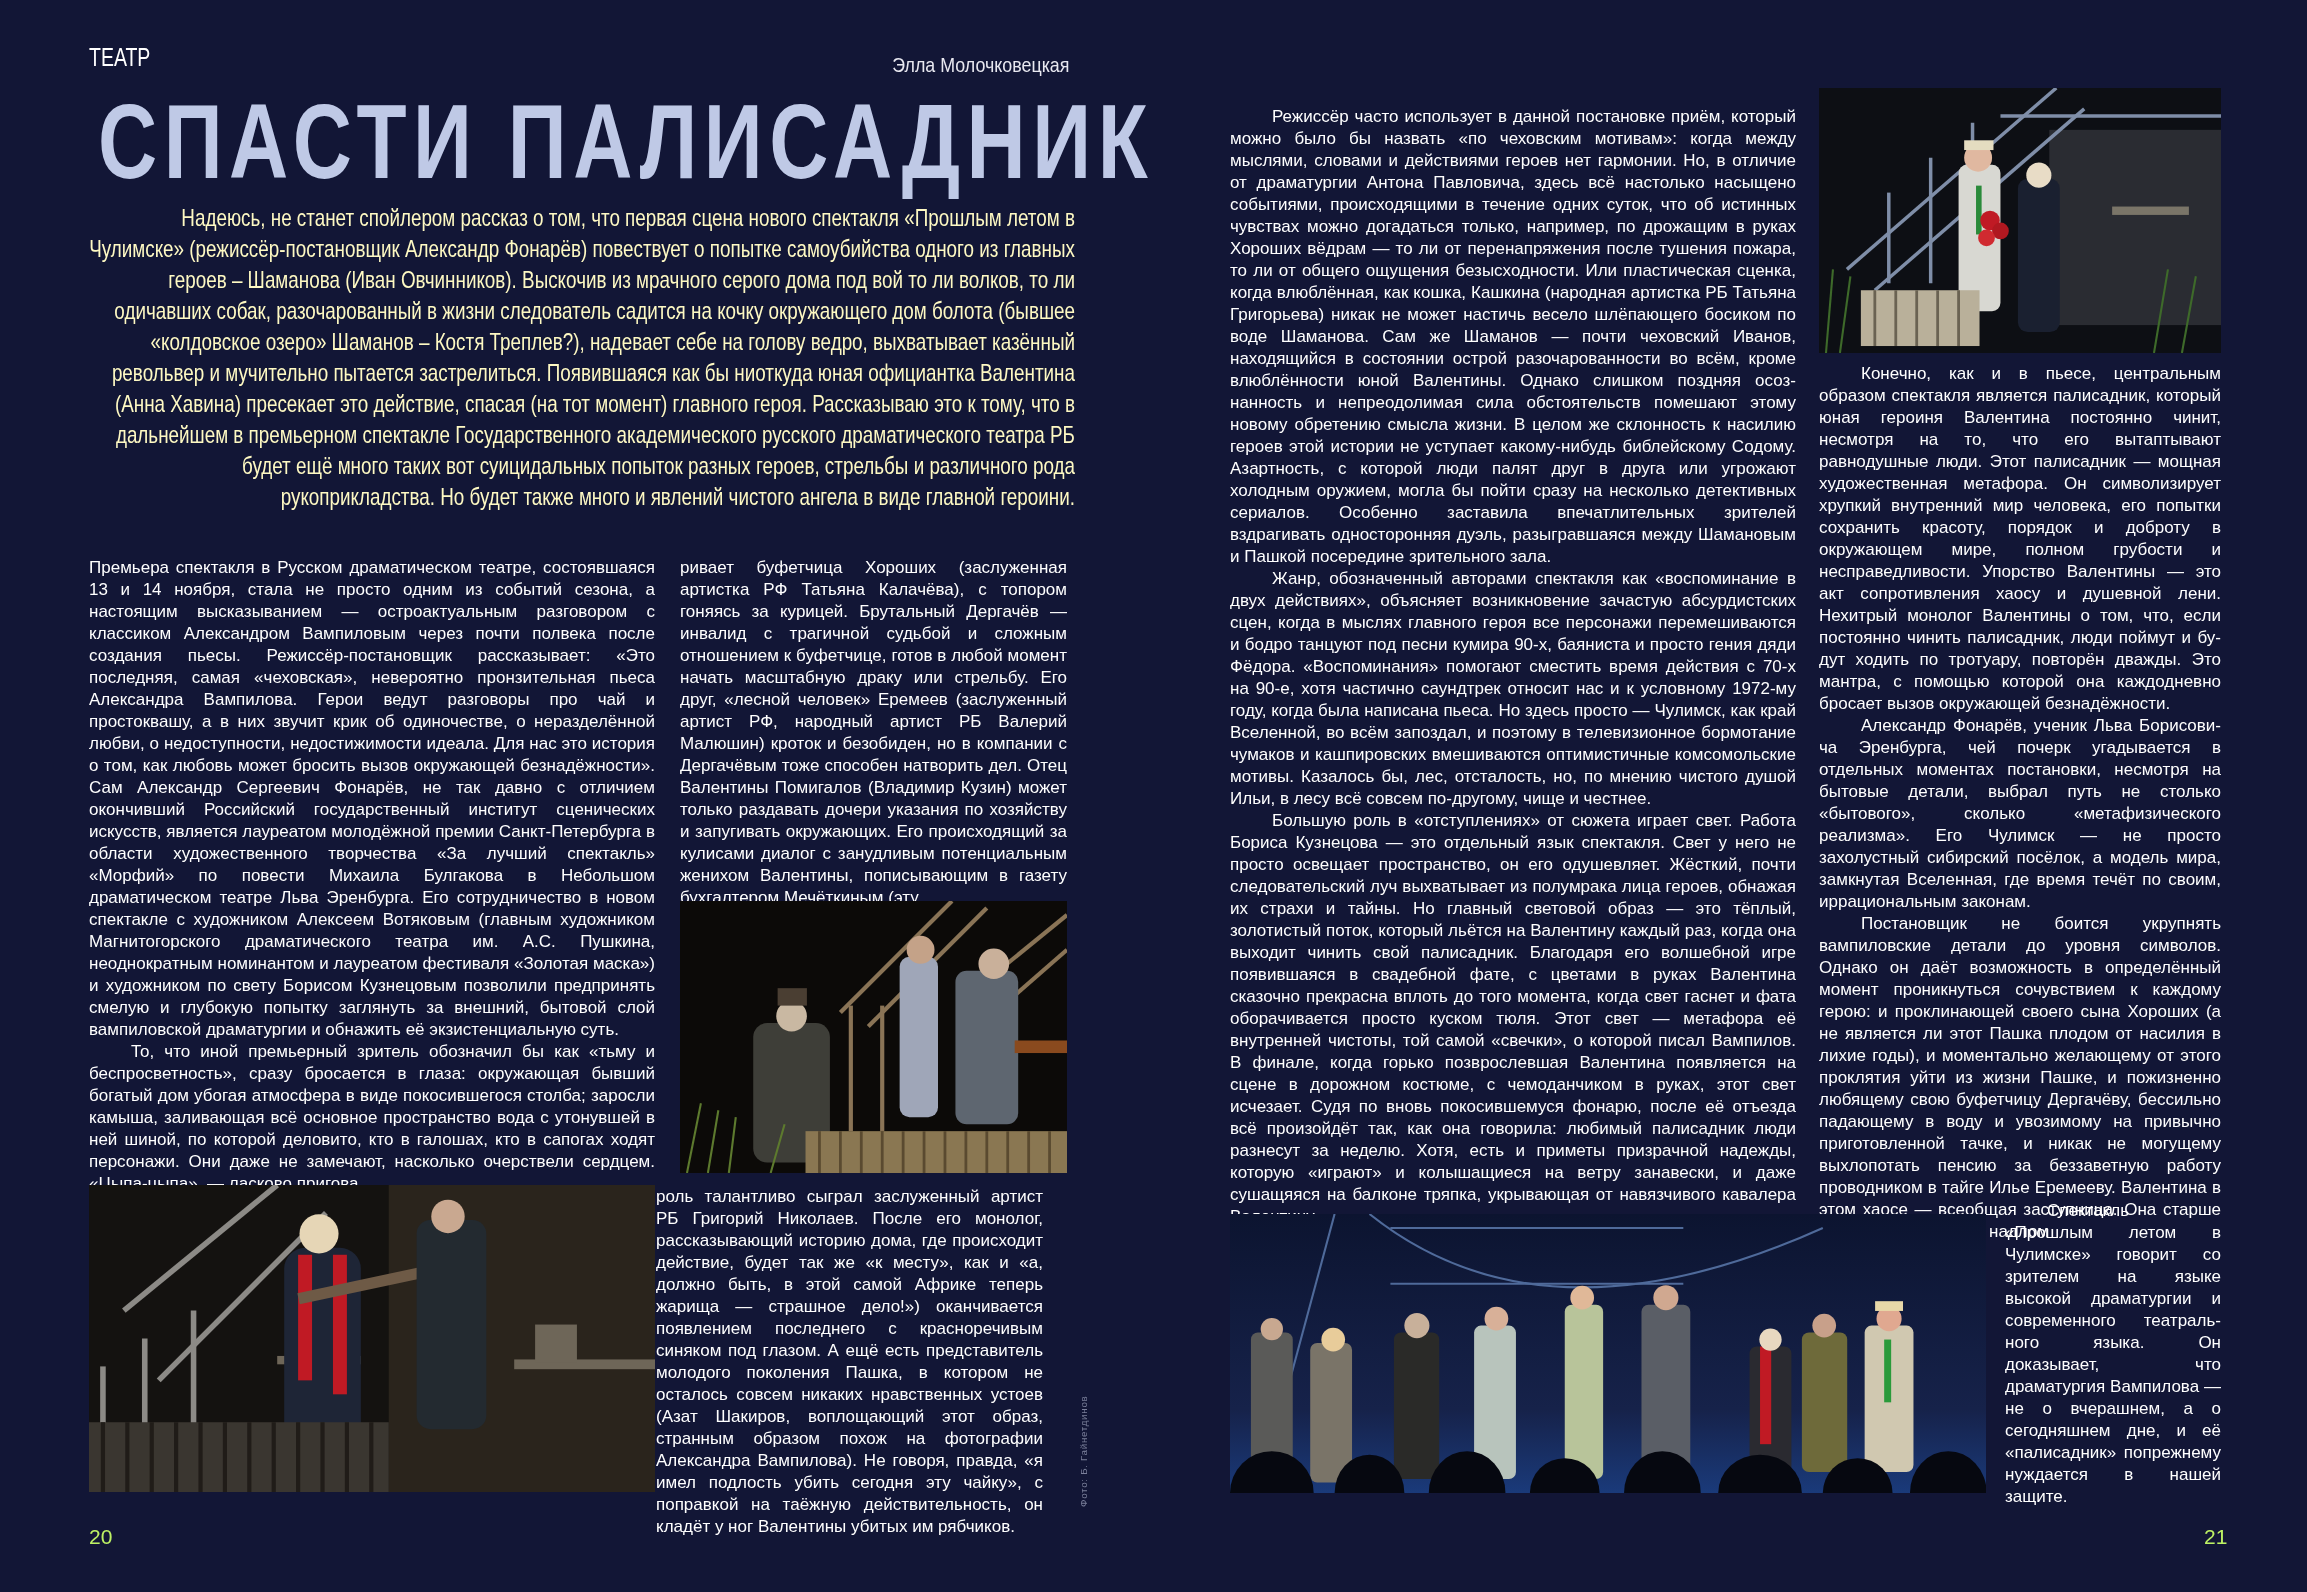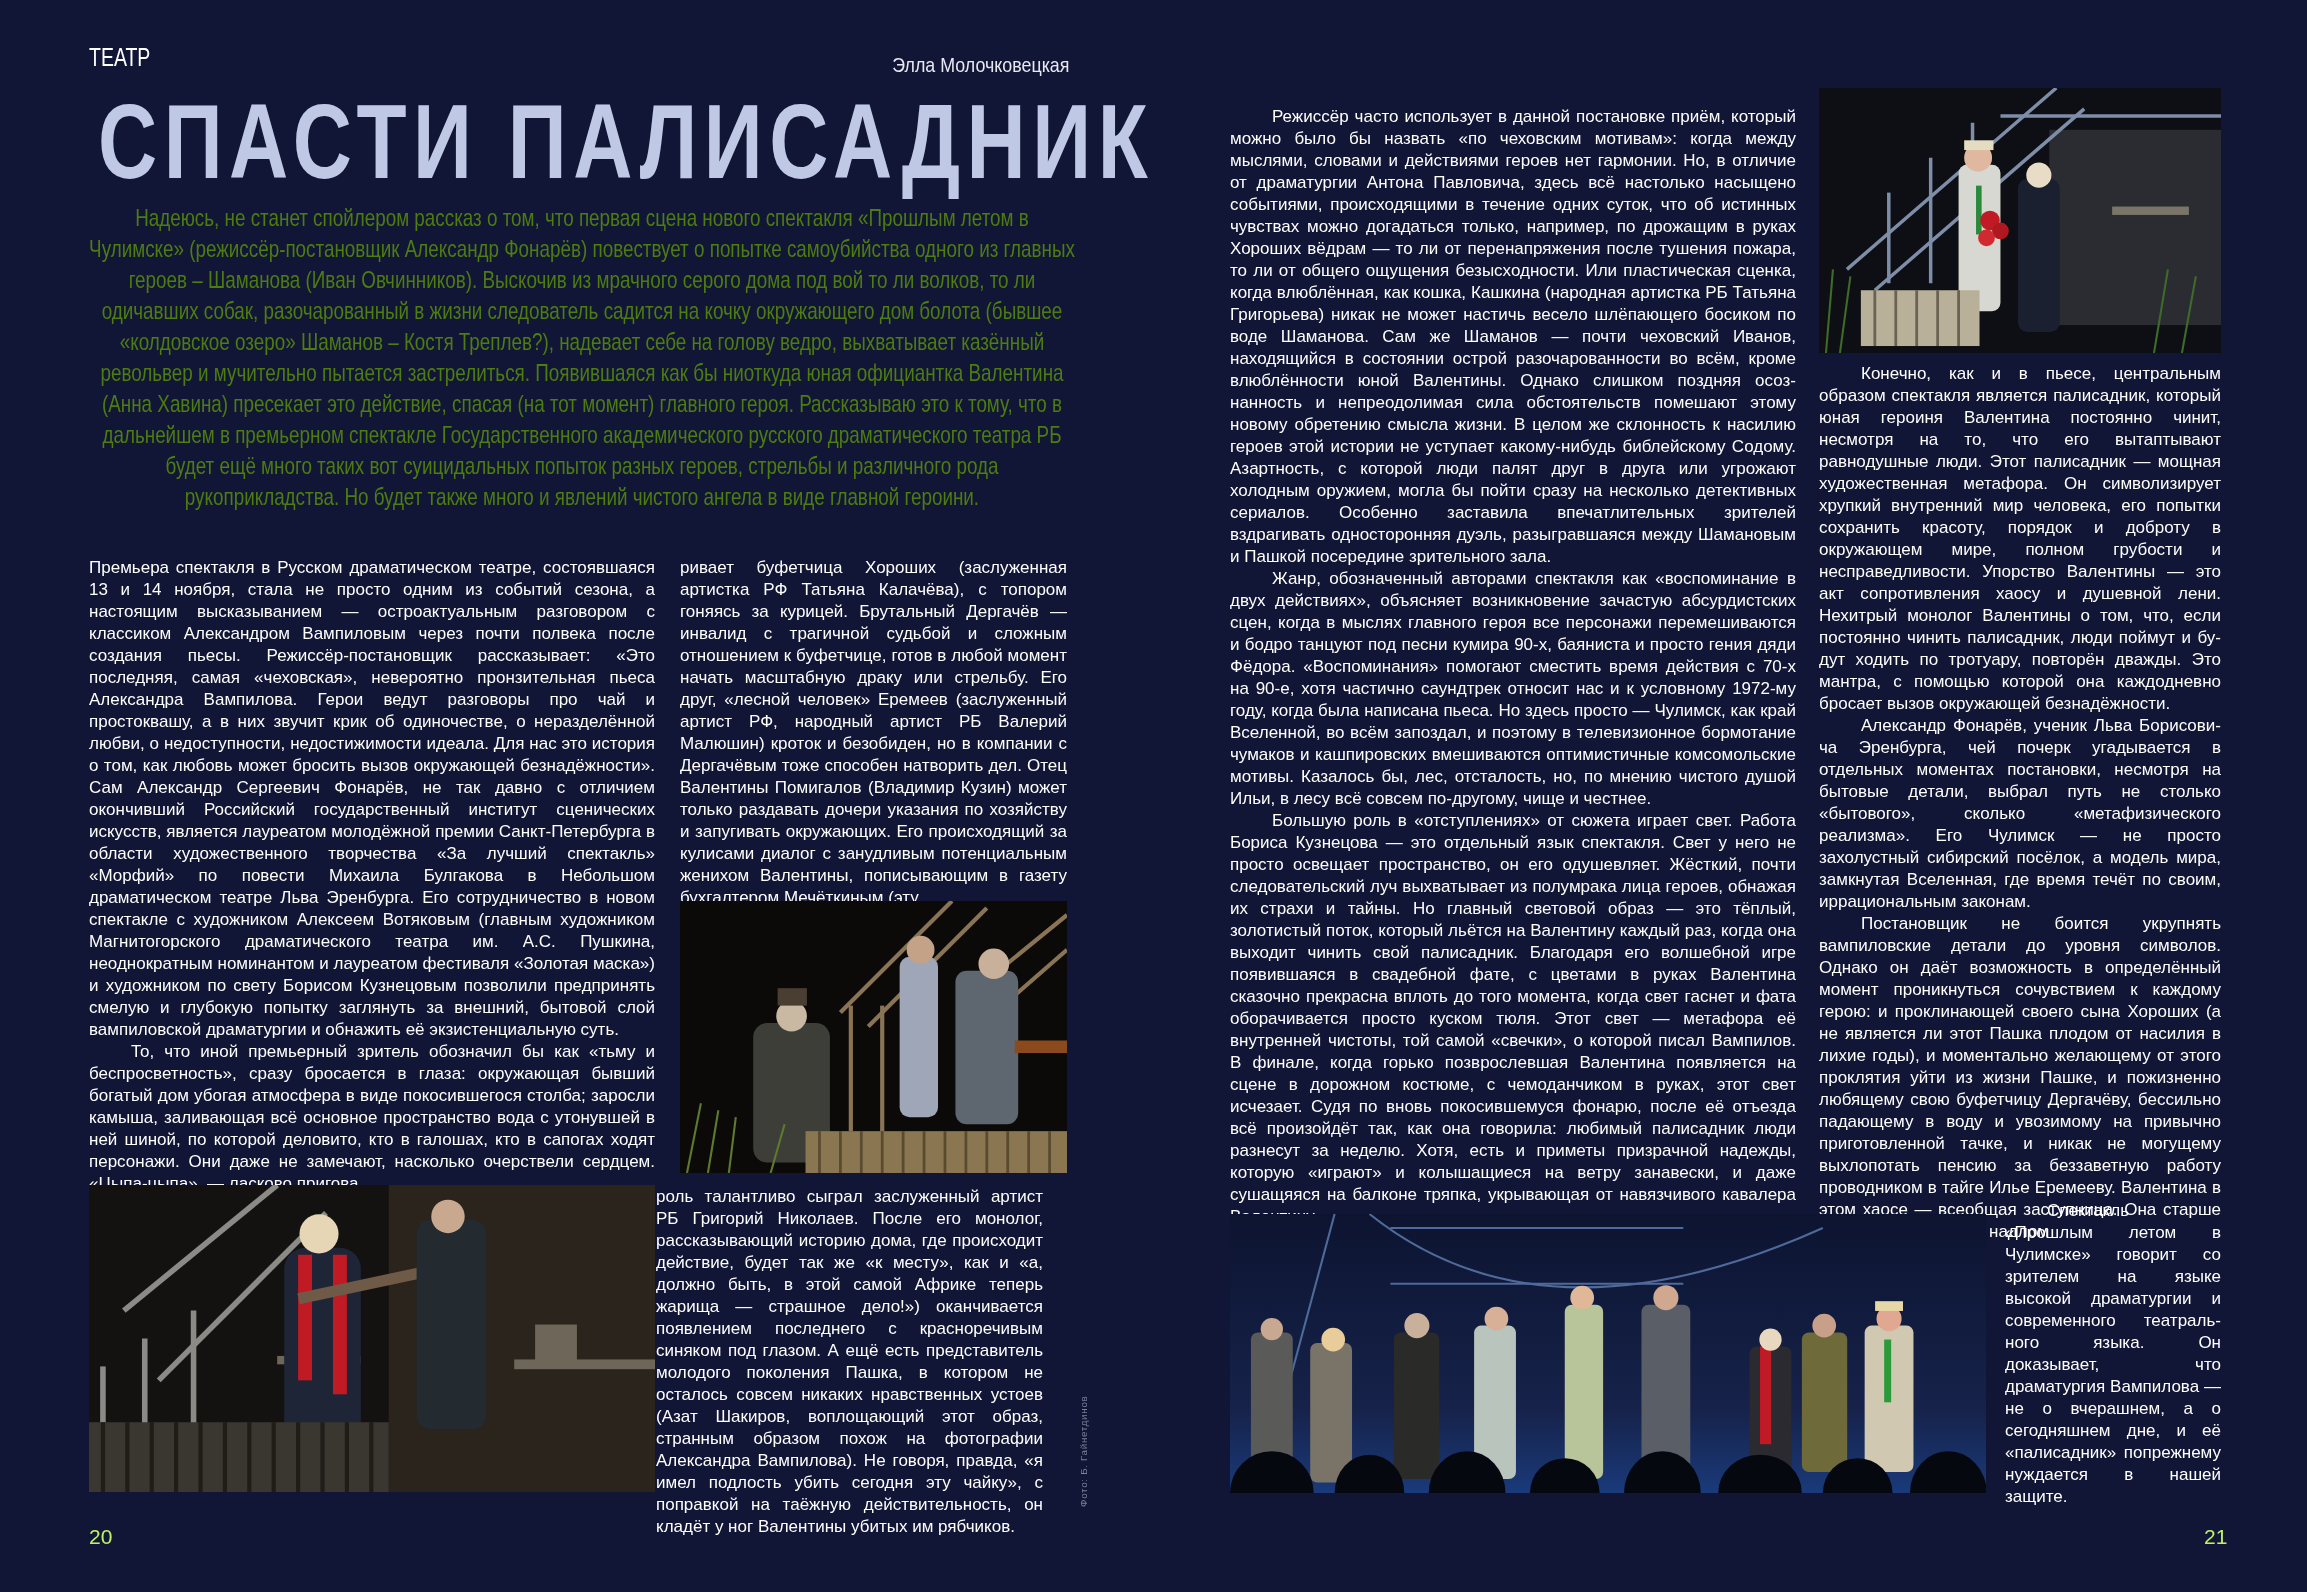--- a/index.html
+++ b/index.html
@@ -6,21 +6,21 @@
   html, body { width: 2307px; height: 1593px; overflow: hidden; }
   body { background: #121636; color: #ffffff; font-family: "Liberation Sans", sans-serif; position: relative; }
   .page { position: absolute; top: 0; height: 1572px; }
   .page-left { left: 0; width: 1153px; }
   .abs { position: absolute; }
 
   .section-label { left: 89px; top: 43px; font-family: "Liberation Sans", sans-serif; font-size: 25px; letter-spacing: 0px; transform: scaleX(0.78); transform-origin: left top; color: #ffffff; }
   .author { right: 84px; top: 53px; font-size: 21px; color: #e8e8f0; transform: scaleX(0.85); transform-origin: right top; }
   .headline { left: 98px; top: 89px; font-family: "Liberation Sans", sans-serif; font-weight: bold; font-size: 105px; color: #bfc9e6; letter-spacing: 8.4px; transform: scaleX(0.78); transform-origin: left top; white-space: nowrap; line-height: 1; }
 
-  .lead { left: 89px; top: 202px; width: 984px; font-size: 24px; line-height: 31px; color: #4d7c0f; text-align: center; }
+  .lead { left: 89px; top: 202px; width: 984px; font-size: 24px; line-height: 31px; color: #fef9c3; text-align: right; }
   .lead-inner { width: 1256px; transform: scaleX(0.785); transform-origin: left top; }
 
   .body-text { font-size: 17px; line-height: 22px; color: #ffffff; text-align: justify; hyphens: manual; }
   .body-text p { text-indent: 0; }
   .body-text p.indent { text-indent: 42px; }
 
   .col1 { left: 89px; top: 557px; width: 566px; }
   .col2a { left: 680px; top: 557px; width: 387px; }
   .col2b { left: 656px; top: 1186px; width: 387px; }
 

